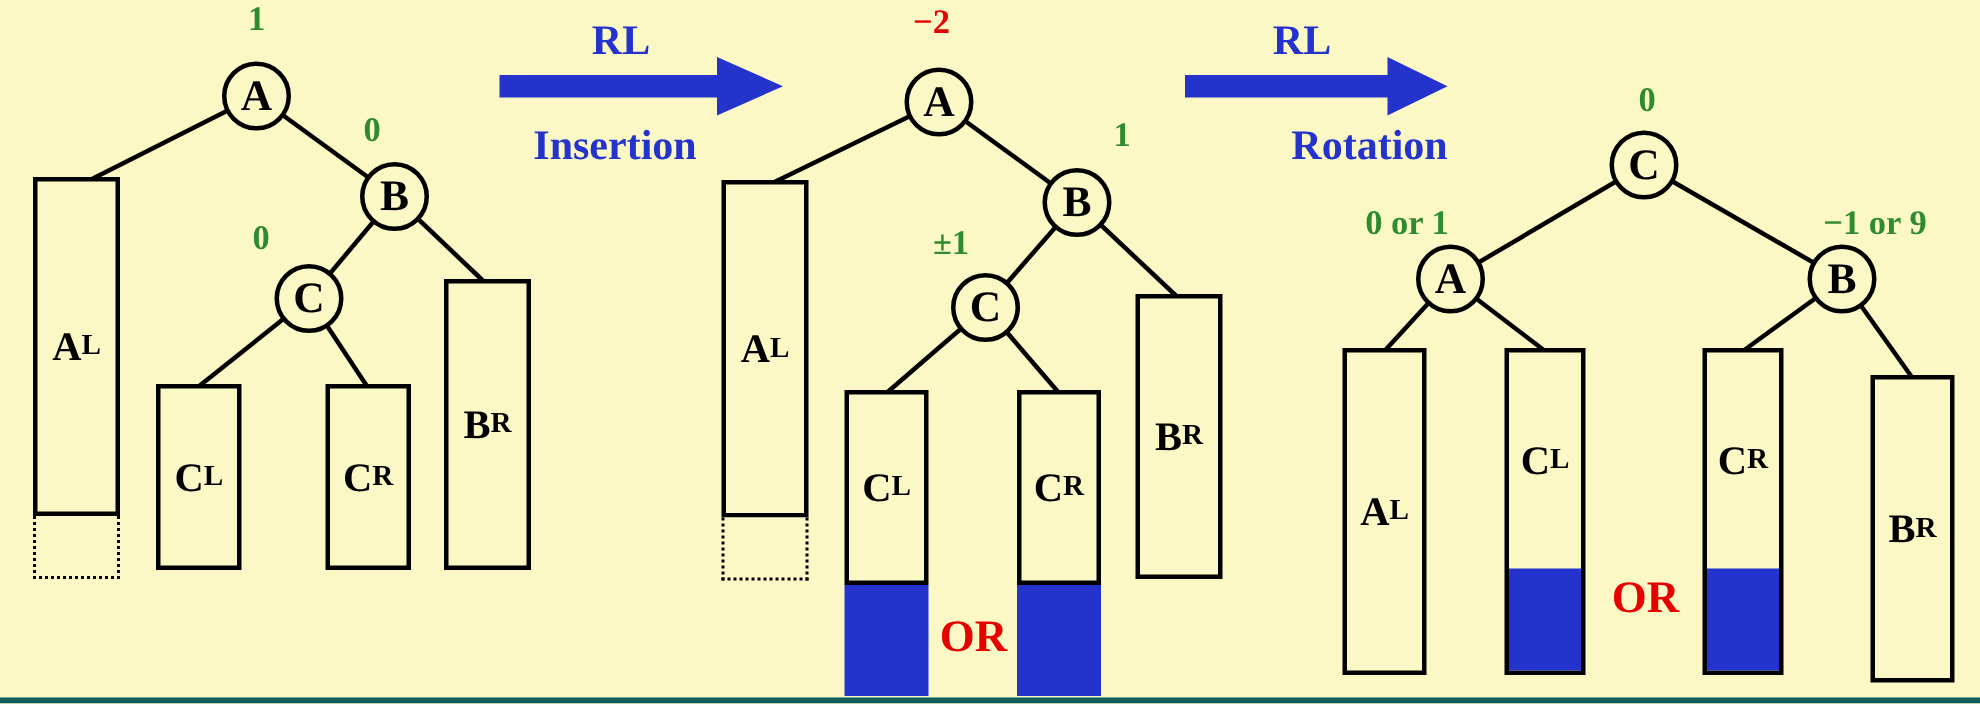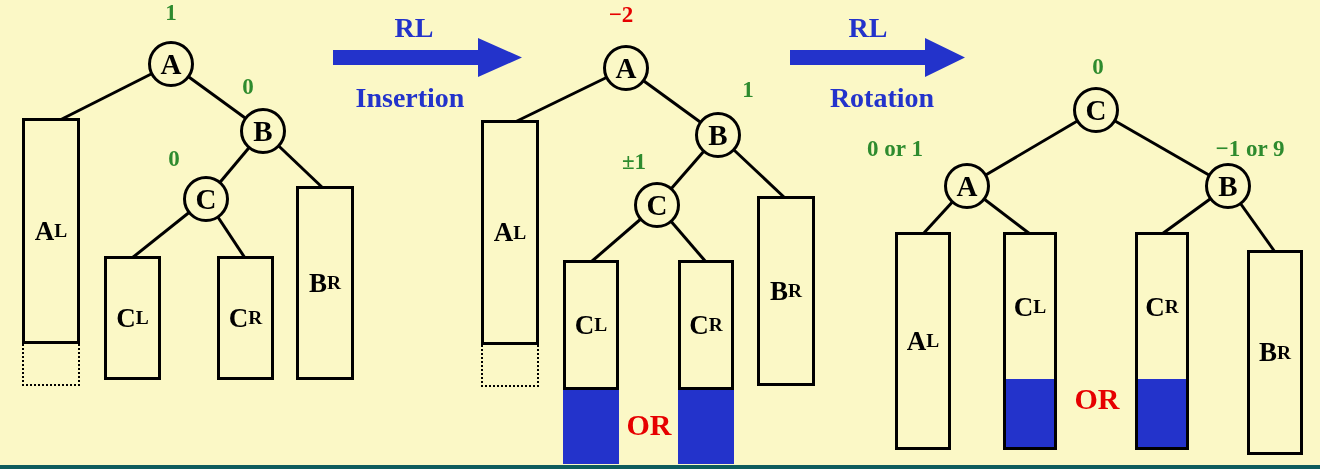--- a/index.html
+++ b/index.html
@@ -172,27 +172,27 @@
   <div class="rect" style="left:757px;top:196px;width:58px;height:190px">
     <div class="rlabel">
       <span>B</span>
         <sub>R</sub>
     </div>
   </div>
 
   <div class="or" style="left:649px;top:408px">OR</div>
 
   <div class="alabel" style="left:868px;top:12px">RL</div>
-  <div class="alabel" style="left:882px;top:82px">Rotation</div>
+  <div class="alabel" style="left:913px;top:82px">Rotation</div>
 
   <div class="balance" style="left:1098px;top:54px">0</div>
   <div class="circle" style="left:1073px;top:87px">
     <span>C</span>
   </div>
-  <div class="balance" style="left:895px;top:136px">0 or 1</div>
+  <div class="balance" style="left:938px;top:136px">0 or 1</div>
   <div class="circle" style="left:944px;top:163px">
     <span>A</span>
   </div>
   <div class="balance" style="left:1250px;top:136px">−1 or 9</div>
   <div class="circle" style="left:1205px;top:163px">
     <span>B</span>
   </div>
 
   <div class="rect" style="left:895px;top:232px;width:56px;height:218px">
     <div class="rlabel">

